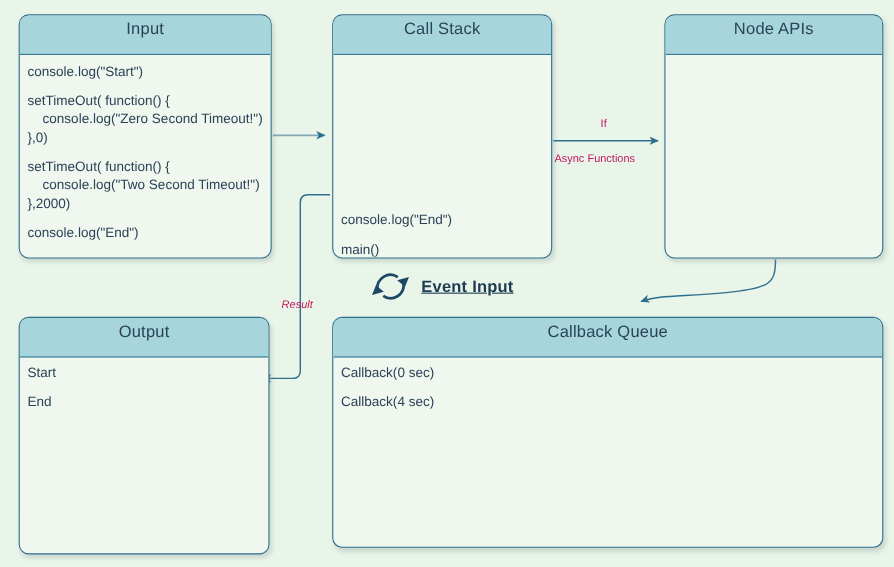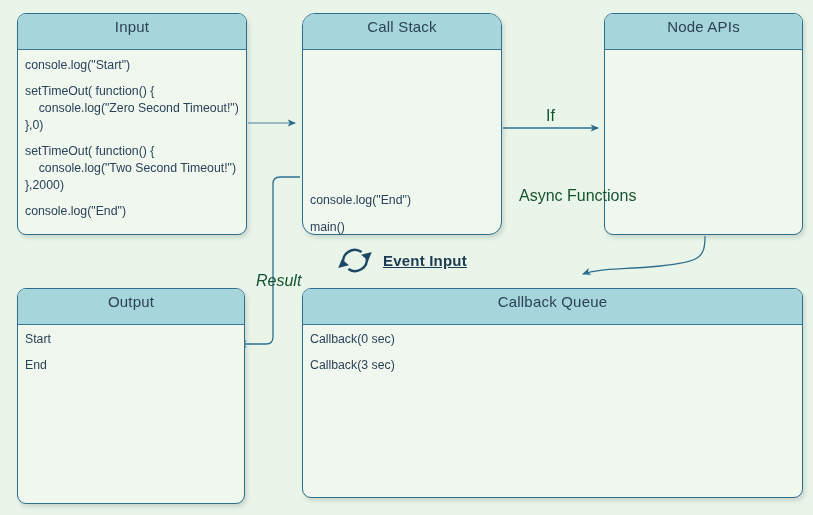--- a/index.html
+++ b/index.html
@@ -58,37 +58,37 @@
     display:flex;
     flex-direction:column;
     justify-content:flex-end;
     padding-bottom:18px;
   }
   .stack-body .plain-line{padding-bottom:0;margin-bottom:12px;}
   .stack-body .plain-line:last-child{margin-bottom:16px;}
 
   
   #box-input        {left:17px; top:13px;  width:230px; height:222px;}
-  #box-callstack    {left:302px;top:13px;  width:200px; height:222px;border-radius:13px;}
+  #box-callstack    {left:302px;top:13px;  width:200px; height:222px;}
   #box-nodeapis     {left:604px;top:13px;  width:199px; height:222px;}
   #box-output       {left:17px; top:288px; width:228px; height:216px;}
   #box-callbackqueue{left:302px;top:288px; width:501px; height:210px;}
 
   
   #wires{position:absolute;left:0;top:0;width:813px;height:515px;pointer-events:none;}
 
   
   .edge-label{
     position:absolute;
-    color:#14532d;
-    font-size:16px;
+    color:#be185d;
+    font-size:10px;
     white-space:nowrap;
   }
   #label-if            {left:546px;top:107px;}
-  #label-async         {left:519px;top:139px;margin-top:48px;}
+  #label-async         {left:504px;top:139px;}
   #label-result        {left:256px;top:272px;font-style:italic;}
 
   
   #event-loop{
     position:absolute;
     left:336px;top:243px;
     display:flex;align-items:center;gap:9px;
   }
   #event-loop .el-icon{width:38px;height:34px;display:block;}
   #event-loop .el-text{
@@ -169,21 +169,21 @@
 
   <div class="box" id="box-nodeapis">
     <div class="box-header">Node APIs</div>
     <div class="box-body"></div>
   </div>
 
   <div class="box" id="box-callbackqueue">
     <div class="box-header">Callback Queue</div>
     <div class="box-body">
       <div class="plain-line">Callback(0 sec)</div>
-      <div class="plain-line">Callback(3 sec)</div>
+      <div class="plain-line">Callback(4 sec)</div>
     </div>
   </div>
 
   <div class="edge-label" id="label-if">If</div>
   <div class="edge-label" id="label-async">Async Functions</div>
   <div class="edge-label" id="label-result">Result</div>
 
   <div id="event-loop">
     <svg class="el-icon" viewBox="0 0 40 36" xmlns="http://www.w3.org/2000/svg">
       <path d="M7.5,21.5 A12.5,12.5 0 0 1 27,9.5" fill="none" stroke="#1c4866" stroke-width="2.6" stroke-linecap="butt"></path>

